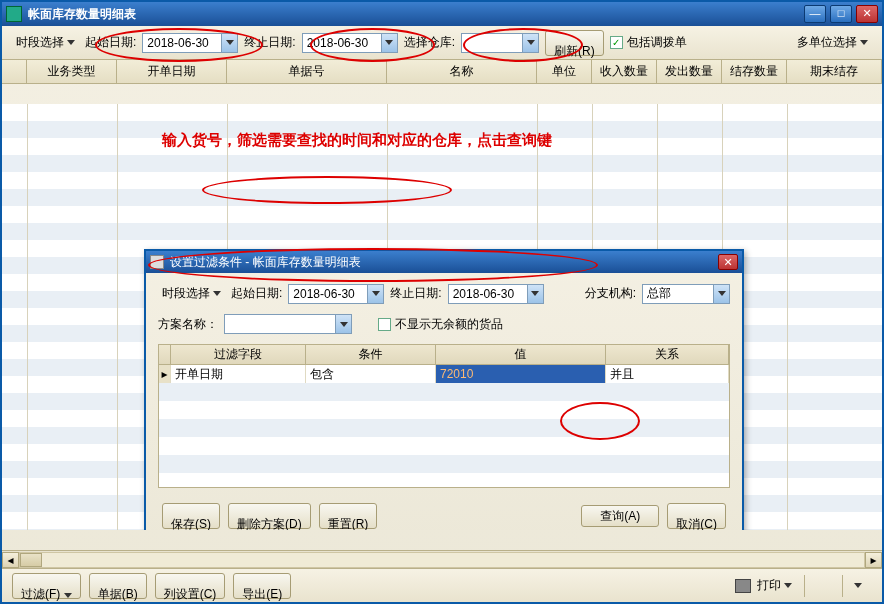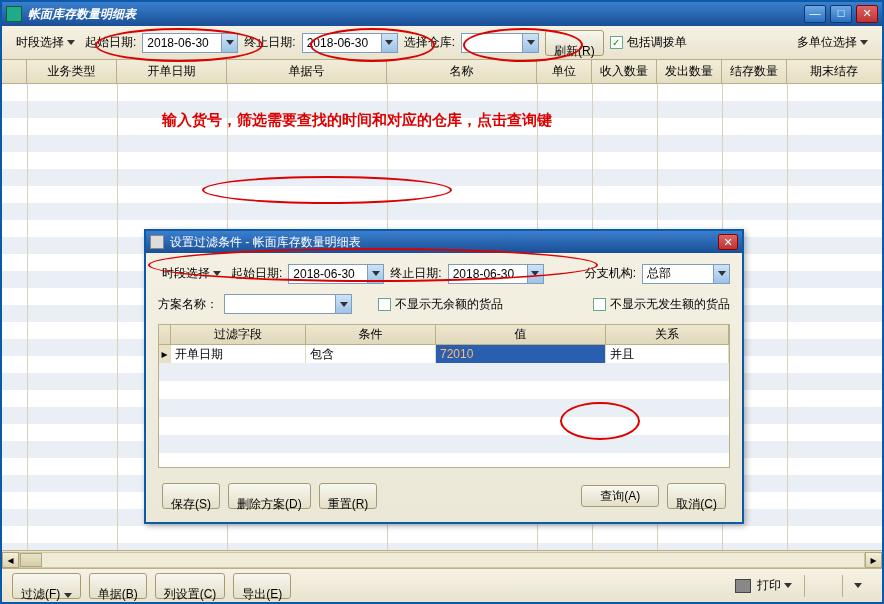--- a/index.html
+++ b/index.html
@@ -2,39 +2,39 @@
 <html><head>
 <meta charset="utf-8">
 <style>
   * { box-sizing: border-box; margin: 0; padding: 0; font-family: "Microsoft YaHei", SimSun, sans-serif; font-size: 12px; }
   body { width: 884px; height: 604px; overflow: hidden; background: #fff; }
 
   
   .win { width: 884px; height: 604px; border: 2px solid #0a5aa8; background: linear-gradient(#f4f0e3,#ece8d8); display:flex; flex-direction:column; }
   .titlebar { height: 24px; background: linear-gradient(#3b7fce,#1a4f96); color:#fff; display:flex; align-items:center; padding: 0 4px; }
   .titlebar .appicon { width:16px; height:16px; background:#2a8; border:1px solid #063; margin-right:6px; }
-  .titlebar .title { flex:1; font-weight:bold;font-style:italic; }
+  .titlebar .title { flex:1; font-weight:bold; }
   .winbtns { display:flex; gap:4px; }
   .winbtn { width:22px; height:18px; background:linear-gradient(#6ea9e6,#2a6fbf); border:1px solid #0b3a72; color:#fff; text-align:center; line-height:14px; font-size:11px; border-radius:2px; cursor:pointer;}
   .winbtn.close { background:linear-gradient(#d66,#b33); border-color:#800; }
 
   
   .toolbar { height:34px; background:linear-gradient(#f6f2e4,#e9e3ce); border-bottom:1px solid #b9b08a; display:flex; align-items:center; padding:0 10px; gap:6px; }
   .lbl { color:#000; white-space:nowrap;text-align:right; }
   .dropdown-btn { display:inline-flex; align-items:center; gap:3px; padding:2px 4px; cursor:pointer; }
   .caret { width:0;height:0;border-left:4px solid transparent;border-right:4px solid transparent;border-top:5px solid #333; display:inline-block;}
   .combo { display:inline-flex; height:20px; border:1px solid #7f9db9; background:#fff; }
   .combo input { border:0; outline:0; padding:0 4px; width:78px; height:18px; }
   .combo .cbtn { width:16px; background:linear-gradient(#cfe3f7,#9cc3e8); display:flex; align-items:center; justify-content:center; border-left:1px solid #7f9db9; cursor:pointer;}
   .btn { height:22px; padding:12px 8px; background:linear-gradient(#f8f7f0,#e5dfc8); border:1px solid #a69c74; border-radius:3px; cursor:pointer; white-space:nowrap;}
   .chk { display:inline-flex; align-items:center; gap:4px; }
   .chk .box { width:13px; height:13px; border:1px solid #6a8; background:#fff; display:flex; align-items:center; justify-content:center; color:#090; font-size:10px; }
 
   
-  .gridwrap { flex:1; display:flex; flex-direction:column; overflow:hidden; }
+  .gridwrap { flex:1; display:flex; flex-direction:column; overflow:hidden;gap:20px; }
   .gridhead { height:24px; background:linear-gradient(#f2edd8,#e5dec3); border-bottom:1px solid #b9b08a; display:flex; }
   .gh { border-right:1px solid #b9b08a; display:flex; align-items:center; justify-content:center; color:#000; white-space:nowrap; overflow:hidden; }
   .gridbody { flex:1; position:relative; background:#fff; overflow:hidden; }
   .stripes { position:absolute; inset:0; background:repeating-linear-gradient(#fff 0,#fff 17px,#e9eff5 17px,#e9eff5 34px); }
   .vlines { position:absolute; inset:0; }
   .vl { position:absolute; top:0; bottom:0; border-right:1px solid #d8d2bb; }
 
   .annotation { position:absolute; color:#d00; font-size:15px; font-weight:bold; left:160px; top:27px; white-space:nowrap; }
 
   
@@ -192,24 +192,20 @@
               <span class="cbtn">
                   <span class="caret"></span>
                 </span>
             </span>
             <span style="width:14px"></span>
             <label class="chk">
               <span class="box"></span>
               <span>不显示无余额的货品</span>
             </label>
             <span class="spacer"></span>
-            <label class="chk">
-              <span class="box"></span>
-              <span>不显示无发生额的货品</span>
-            </label>
           </div>
 
           <div class="filtergrid">
             <div class="fghead">
               <div class="fgh" style="width:12px"></div>
               <div class="fgh" style="width:135px">过滤字段</div>
               <div class="fgh" style="width:130px">条件</div>
               <div class="fgh" style="width:170px">值</div>
               <div class="fgh" style="flex:1">关系</div>
             </div>

